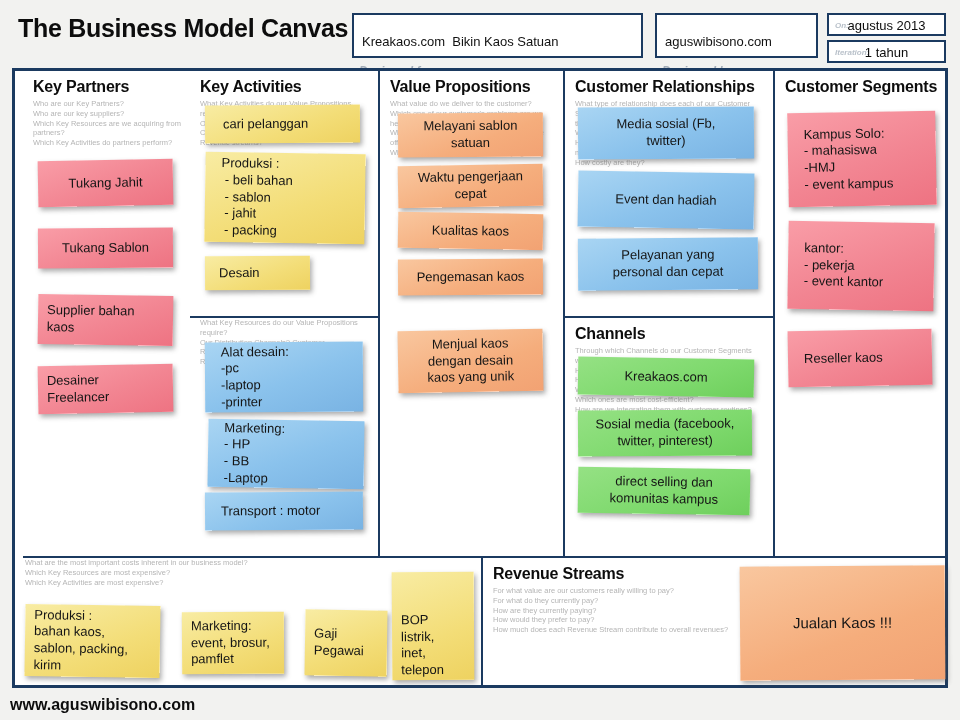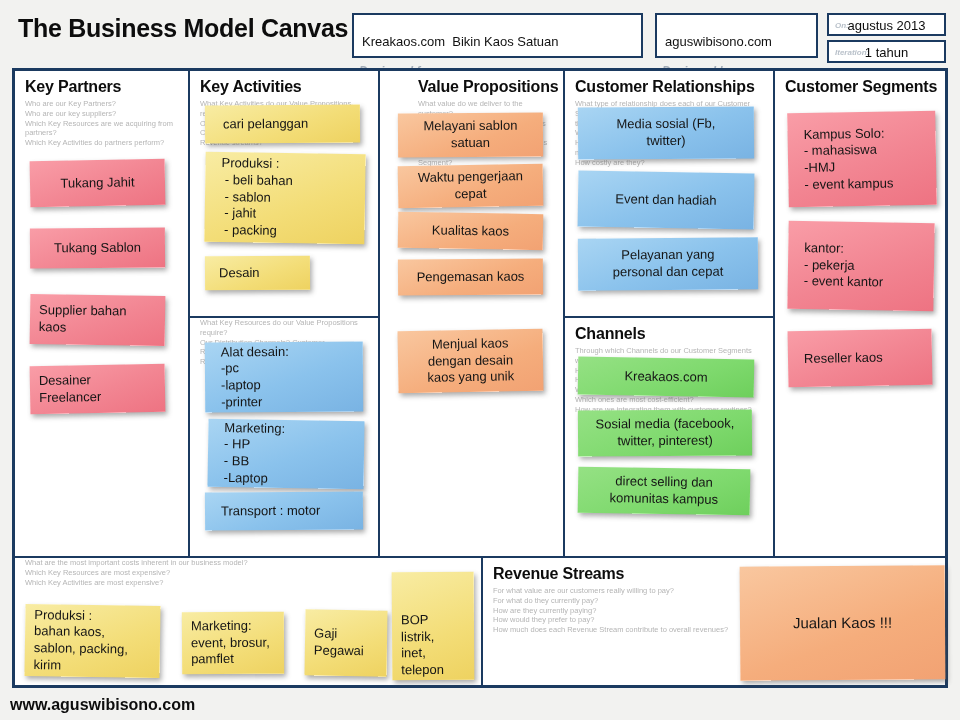--- a/index.html
+++ b/index.html
@@ -17,24 +17,24 @@
   .sbox .slabel{position:absolute;left:6px;top:6px;font-size:8px;font-style:italic;font-weight:bold;color:#b9c1ca;}
   .sbox .svalue{position:absolute;left:0;right:0;top:3px;text-align:center;font-size:13px;color:#0c0c0c;}
   .box-date{left:827px;top:13px;width:119px;height:23px;}
   .box-iteration{left:827px;top:40px;width:119px;height:23px;}
 
   
   .canvas{position:absolute;left:12px;top:68px;width:936px;height:620px;border:3px solid #1b3a60;box-sizing:border-box;background:#fff;}
   .sec{position:absolute;box-sizing:border-box;border:0 solid #1b3a60;background:#fff;}
   .sec h2{margin:7px 0 3px 10px;font-size:16px;font-weight:bold;color:#0d0d0d;letter-spacing:-0.2px;}
   .sec .hint{margin:0 8px 0 10px;font-size:7.5px;line-height:1.3;color:#b5b5b5;white-space:pre-line;}
-  #sec-key-partners{left:0;top:0;width:175px;height:487px;border-right-width:2px;border-bottom-width:2px;}
+  #sec-key-partners{left:8px;top:0;width:175px;height:487px;border-right-width:2px;border-bottom-width:2px;}
   #sec-key-activities{left:175px;top:0;width:190px;height:247px;border-right-width:2px;border-bottom-width:2px;}
   #sec-key-resources{left:175px;top:247px;width:190px;height:240px;border-right-width:2px;border-bottom-width:2px;}
-  #sec-value-propositions{left:365px;top:0;width:185px;height:487px;border-right-width:2px;border-bottom-width:2px;padding-left:28px;}
+  #sec-value-propositions{left:365px;top:0;width:185px;height:487px;border-right-width:2px;border-bottom-width:2px;}
   #sec-customer-relationships{left:550px;top:0;width:210px;height:247px;border-right-width:2px;border-bottom-width:2px;}
   #sec-channels{left:550px;top:247px;width:210px;height:240px;border-right-width:2px;border-bottom-width:2px;}
   #sec-customer-segments{left:760px;top:0;width:170px;height:487px;border-bottom-width:2px;}
   #sec-cost-structure{left:0;top:487px;width:468px;height:127px;border-right-width:2px;}
   #sec-revenue-streams{left:468px;top:487px;width:462px;height:127px;}
 
   
   .note{position:absolute;display:flex;align-items:center;box-sizing:border-box;
         padding:4px 9px;font-size:13px;line-height:1.28;color:#151515;
         white-space:pre-wrap;box-shadow:2px 3px 5px rgba(70,70,70,.45);}

